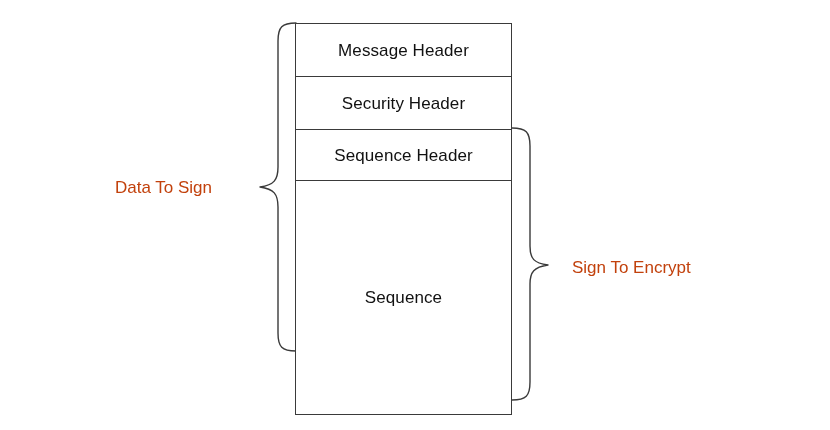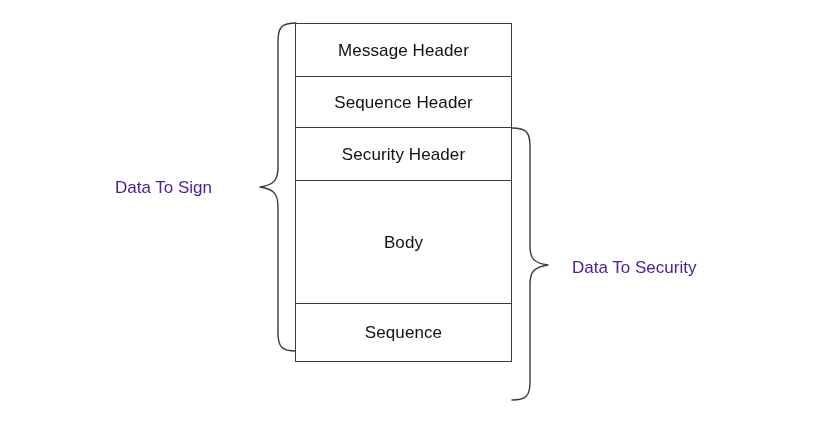--- a/index.html
+++ b/index.html
@@ -19,21 +19,21 @@
     height: 430px;
     background: #ffffff;
   }
 
   
   .stack {
     position: absolute;
     left: 295px;
     top: 23px;
     width: 217px;
-    height: 339px;
+    height: 392px;
     box-sizing: border-box;
     border: 1px solid #3a3a3a;
     display: flex;
     flex-direction: column;
     background: #ffffff;
   }
   .field {
     box-sizing: border-box;
     display: flex;
     align-items: center;
@@ -65,21 +65,21 @@
     stroke-width: 1.4;
     stroke-linecap: round;
     stroke-linejoin: round;
   }
   #brace-sign-wrap  { left: 256px; top: 21px;  width: 42px;  height: 332px; }
   #brace-encrypt-wrap { left: 510px; top: 126px; width: 42px;  height: 276px; }
 
   
   .side-label {
     position: absolute;
-    color: #4c1d95;
+    color: #c2410c;
     font-size: 17px;
     line-height: 1;
     white-space: nowrap;
   }
   #label-data-to-sign {
     left: 115px;
     top: 179px;
   }
   #label-data-to-encrypt {
     left: 572px;
@@ -106,22 +106,21 @@
              C 16 2, 20 6, 20 20
              L 20 120
              C 20 133, 24 137, 38 139
              C 24 141, 20 146, 20 158
              L 20 256
              C 20 270, 16 274, 2 274"></path>
   </svg>
 
   <div class="stack">
     <div class="field h-message">Message Header</div>
+    <div class="field h-security">Security Header</div>
     <div class="field h-sequence">Sequence Header</div>
-    <div class="field h-security">Security Header</div>
-    <div class="field h-body">Body</div>
     <div class="field h-signature">Sequence</div>
   </div>
 
   <div id="label-data-to-sign" class="side-label">Data To Sign</div>
-  <div id="label-data-to-encrypt" class="side-label">Data To Security</div>
+  <div id="label-data-to-encrypt" class="side-label">Sign To Encrypt</div>
 
 </div>
 
 </body></html>

